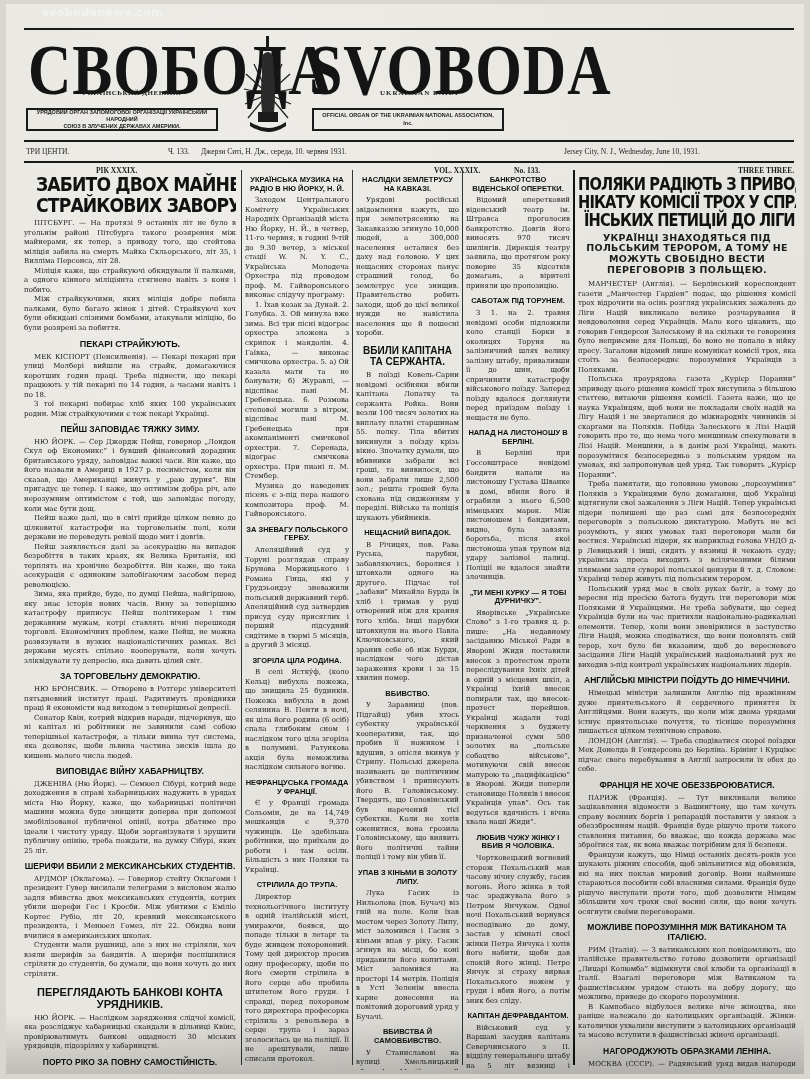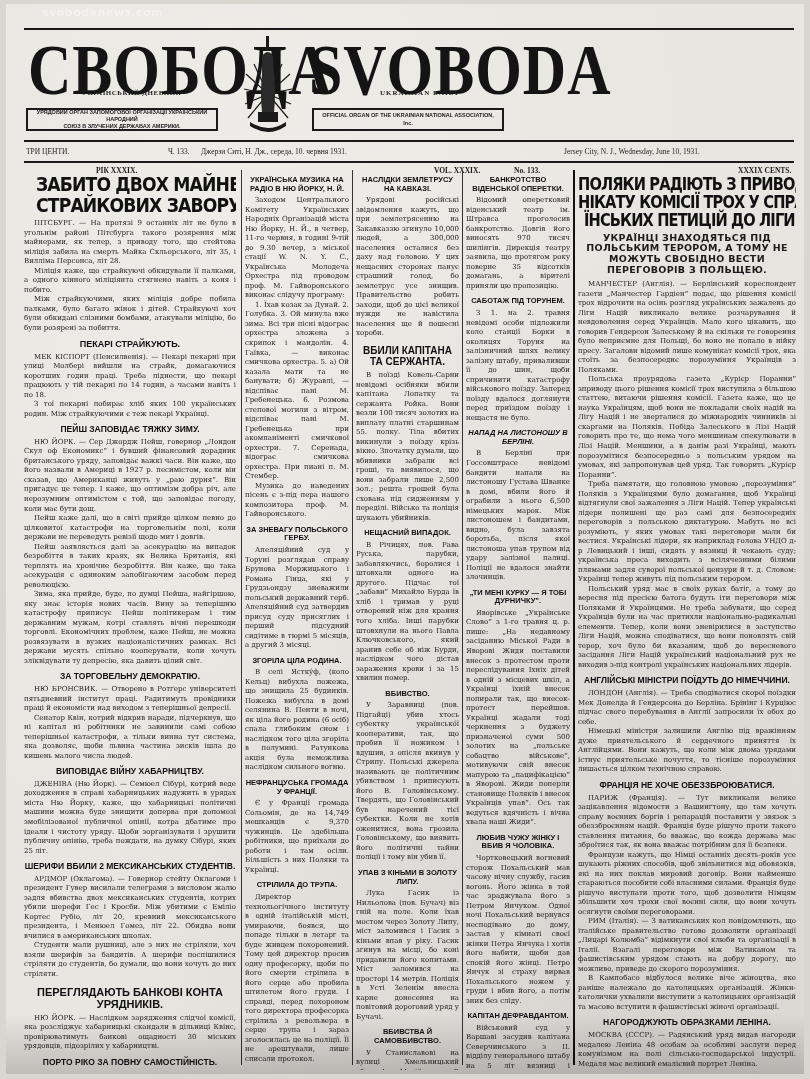--- a/index.html
+++ b/index.html
@@ -119,21 +119,21 @@
 
   <div class="rule" style="top:136px;height:2px;"></div>
   <div class="dateline">
     <span style="left:0;">ТРИ ЦЕНТИ.</span>
     <span class="b" style="left:70px;">РІК XXXIX.</span>
     <span style="left:142px;">Ч. 133.</span>
     <span style="left:175px;">Джерзи Ситі, Н. Дж., середа, 10. червня 1931.</span>
     <span class="b" style="left:408px;">VOL. XXXIX.</span>
     <span class="b" style="left:488px;">No. 133.</span>
     <span style="left:538px;">Jersey City, N. J., Wednesday, June 10, 1931.</span>
-    <span class="b" style="left:712px;">XXXIX CENTS.</span>
+    <span class="b" style="left:712px;">THREE THREE.</span>
   </div>
   <div class="rule" style="top:157px;height:2px;"></div>
 
   <div class="vline" style="left:235px;top:166px;height:895px;"></div>
   <div class="vline" style="left:346px;top:166px;height:895px;"></div>
   <div class="vline" style="left:456px;top:166px;height:895px;"></div>
   <div class="vline" style="left:567px;top:166px;height:895px;background:#111;width:2px;"></div>
 
   <div class="col" style="left:18px;top:166px;width:212px;height:900px;">
     <div class="lead-head" style="margin-top:4px;margin-left:12px;">ЗАБИТО ДВОХ МАЙНЕРІВ ПРИ</div>
@@ -236,21 +236,21 @@
   <div class="col" style="left:460px;top:166px;width:104px;height:900px;">
     <div>
       <div class="head" style="font-size:7.5px;">БАНКРОТСТВО ВІДЕНСЬКОЇ ОПЕРЕТКИ.</div>
       <p class="body">Відомий оперетковий віденський театр ім. Штравса проголосив банкротство. Довгів його виносять 970 тисяч шилінгів. Дирекція театру заявила, що протягом року поверне 35 відсотків домагань, а вірителі приняли цю пропозицію.</p>
     </div>
     <div>
       <div class="head" style="font-size:7.5px;">САБОТАЖ ПІД ТОРУНЕМ.</div>
       <p class="body">З 1. на 2. травня невідомі особи підложили коло станції Борки в околицях Торуня на залізничний шлях велику залізну штабу, приваливши її до шин, щоби спричинити катастрофу військового поїзду. Заперед поїзду вдалося доглянути перед приїздом поїзду і нещастя не було.</p>
     </div>
     <div>
-      <div class="head" style="font-size:7.5px;font-style:italic;">НАПАД НА ЛИСТОНОШУ В БЕРЛІНІ.</div>
+      <div class="head" style="font-size:7.5px;">НАПАД НА ЛИСТОНОШУ В БЕРЛІНІ.</div>
       <p class="body">В Берліні при Госсовштрасе невідомі бандити напали на листоношу Густава Шванке в домі, вбили його й ограбили з нього 6,500 німецьких марок. Між листоношем і бандитами, видно, була завзята боротьба, після якої листоноша упав трупом від удару залізної палиці. Поліції не вдалося знайти злочинців.</p>
     </div>
     <div>
       <div class="head" style="font-size:7.5px;">„ТИ МЕНІ КУРКУ — Я ТОБІ ДУРНИЧКУ”.</div>
       <p class="body">Яворівське „Українське Слово” з 1-го травня ц. р. пише: „На недавному засіданню Міської Ради в Яворові Жиди поставили внесок з протестом проти переслідування Іхніх дітей в одній з місцевих шкіл, а Українці їхній внесок попирали так, що внесок-протест перейшов. Українці жадали тоді черкнення з буджету призначеної суми 500 золотих на „польське собацтво військове”, мотивуючи свій внесок мапурою та „пацифікацією” в Яворові. Жиди поперли становище Поляків і внесок Українців упав”. Ось так ведуться вдячність і вічна хвала наші Жиди”.</p>
     </div>
     <div>
       <div class="head" style="font-size:7.5px;">ЛЮБИВ ЧУЖУ ЖІНКУ І ВБИВ Я ЧОЛОВІКА.</div>
       <p class="body">Чортковецький вогневий сторож Похальський мав часову нічну службу, гасив вогонь. Його жінка в той час зраджувала його з Петром Янчуком. Одної ночі Похальський вернувся несподівано до дому, застав у кімнаті своєї жінки Петра Янчука і хотів його набити, щоби дав спокій його жінці. Петро Янчук зі страху вирвав Похальського ножем у груди і вбив його, а потім зник без сліду.</p>
     </div>
@@ -267,29 +267,30 @@
     <div class="lead-head" style="font-size:17px;margin-left:6px;">ЇНСЬКИХ ПЕТИЦІЙ ДО ЛІГИ НАЦІЙ</div>
     <div class="sub-head">УКРАЇНЦІ ЗНАХОДЯТЬСЯ ПІД ПОЛЬСЬКИМ ТЕРОРОМ, А ТОМУ НЕ МОЖУТЬ СВОБІДНО ВЕСТИ ПЕРЕГОВОРІВ З ПОЛЬЩЕЮ.</div>
     <div>
       <p class="body">МАНЧЕСТЕР (Англія). — Берлінський кореспондент газети „Манчестер Гардіен” подає, що рішення комісії трох відрочити на осінь розгляд українських зажалень до Ліги Націй викликало велике розчарування й невдоволення серед Українців. Мало кого цікавить, що говорив Гендерсон Залеському й на скільки те говорення було неприємне для Польщі, бо воно не попало в нійку пресу. Загалови відомий лише комунікат комісії трох, яка стоїть за безпосереднє порозуміння Українців з Поляками.</p>
       <p class="body">Польська проурядова газета „Курієр Поранни” зприводу цього рішення комісії трох виступила з більшою статтею, витаючи рішення комісії. Газета каже, що це наука Українцям, щоб вони не покладали своїх надій на Лігу Націй і не зверталися до міжнародніх чинників зі скаргами на Поляків. Побіда Залеського в Лізі Націй говорить про те, що нема чого меншинам спекулювати в Лізі Націй. Меншини, а в данім разі Українці, мають порозумітися безпосередньо з польським урядом на умовах, які запропонував цей уряд. Так говорить „Курієр Поранни”.</p>
       <p class="body">Треба памятати, що головною умовою „порозуміння” Поляків з Українцями було домагання, щоб Українці відтягнули свої зажалення з Ліги Націй. Тепер українські лідери полишені ще раз самі для безпосередніх переговорів з польською диктатурою. Мабуть не всі розуміють, у яких умовах такі переговори мали би вестися. Українські лідери, як наприклад голова УНДО д-р Левицький і інші, сидять у вязниці й чекають суду; українська преса виходить з всілячезними білими плямами задля суворої польської цензури й т. д. Словом: Українці тепер живуть під польським терором.</p>
       <p class="body">Польський уряд має в своїх руках батіг, а тому до вересня під пресією батога будуть іти переговори між Поляками й Українцями. Не треба забувати, що серед Українців були на час притихли національно-радикальні елементи. Тепер, коли вони зневірилися в заступство Ліги Націй, можна сподіватися, що вони поновлять свій терор, хоч було би вказаним, щоб до вересневого засідання Ліги Націй український національний рух не виходив з-під контролі українських національних лідерів.</p>
     </div>
     <div>
       <div class="head" style="font-size:8.5px;">АНГЛІЙСЬКІ МІНІСТРИ ПОЇДУТЬ ДО НІМЕЧЧИНИ.</div>
+      <p class="body">Німецькі міністри залишили Англію під вражінням дуже приятельського й сердечного приняття їх Англійцями. Вони кажуть, що коли між двома урядами істнує приятельське почуття, то тісніше порозуміння лишається цілком технічною справою.</p>
       <p class="body">ЛОНДОН (Англія). — Треба сподіватися скорої поїздки Мек Донелда й Гендерсона до Берліна. Брінінг і Курціюс підчас свого перебування в Англії запросили їх обох до себе.</p>
-      <p class="body">Німецькі міністри залишили Англію під вражінням дуже приятельського й сердечного приняття їх Англійцями. Вони кажуть, що коли між двома урядами істнує приятельське почуття, то тісніше порозуміння лишається цілком технічною справою.</p>
     </div>
     <div>
       <div class="head" style="font-size:8.5px;">ФРАНЦІЯ НЕ ХОЧЕ ОБЕЗЗБРОЮВАТИСЯ.</div>
       <p class="body">ПАРИЖ (Франція). — Тут викликали велике зацікавлення відомости з Вашинґтону, що там хочуть справу воєнних боргів і репарацій поставити у звязок з обеззброєнням націй. Франція буде рішучо проти такого ставлення питання, бо вважає, що кожда держава має зброїтися так, як вона вважає потрібним для її безпеки.</p>
       <p class="body">Французи кажуть, що Німці останніх десять-років усе шукають ріжних способів, щоб звільнитися від обовязків, які на них поклав мировий договір. Вони найменше стараються пособити собі власними силами. Франція буде рішучо виступати проти того, щоб дозволити Німцям збільшити хоч трохи свої воєнні сили, що вони хочуть осягнути своїми переговорами.</p>
     </div>
     <div>
+      <div class="head" style="font-size:8.5px;">МОЖЛИВЕ ПОРОЗУМІННЯ МІЖ ВАТИКАНОМ ТА ІТАЛІЄЮ.</div>
       <p class="body">РИМ (Італія). — З ватиканських кол повідомляють, що італійське правительство готово дозволити організації „Лицарі Колюмба” відімкнути свої клюби та організації в Італії. Взагалі переговори між Ватиканом та фашистівським урядом стають на добру дорогу, що можливо, приведе до скорого порозуміння.</p>
       <p class="body">В Кампобасо відбулося велике віче жіноцтва, яке раніше належало до католицьких організацій. Жінки-католички ухвалили виступити з католицьких організацій та масово вступити в фашистівські жіночі організації.</p>
     </div>
     <div>
       <div class="head" style="font-size:8.5px;">НАГОРОДЖУЮТЬ ОБРАЗКАМИ ЛЕНІНА.</div>
       <p class="body">МОСКВА (СССР). — Радянський уряд видав нагороди медалею Леніна 48 особам за особливі заслуги перед комунізмом на полі сільсько-господарської індустрії. Медаля має великий емалієвий портрет Леніна.</p>
     </div>
   </div>
 
   <div class="shade" style="left:0;right:0;bottom:0;height:60px;background:linear-gradient(to bottom, transparent, rgba(0,0,0,0.18));"></div>

